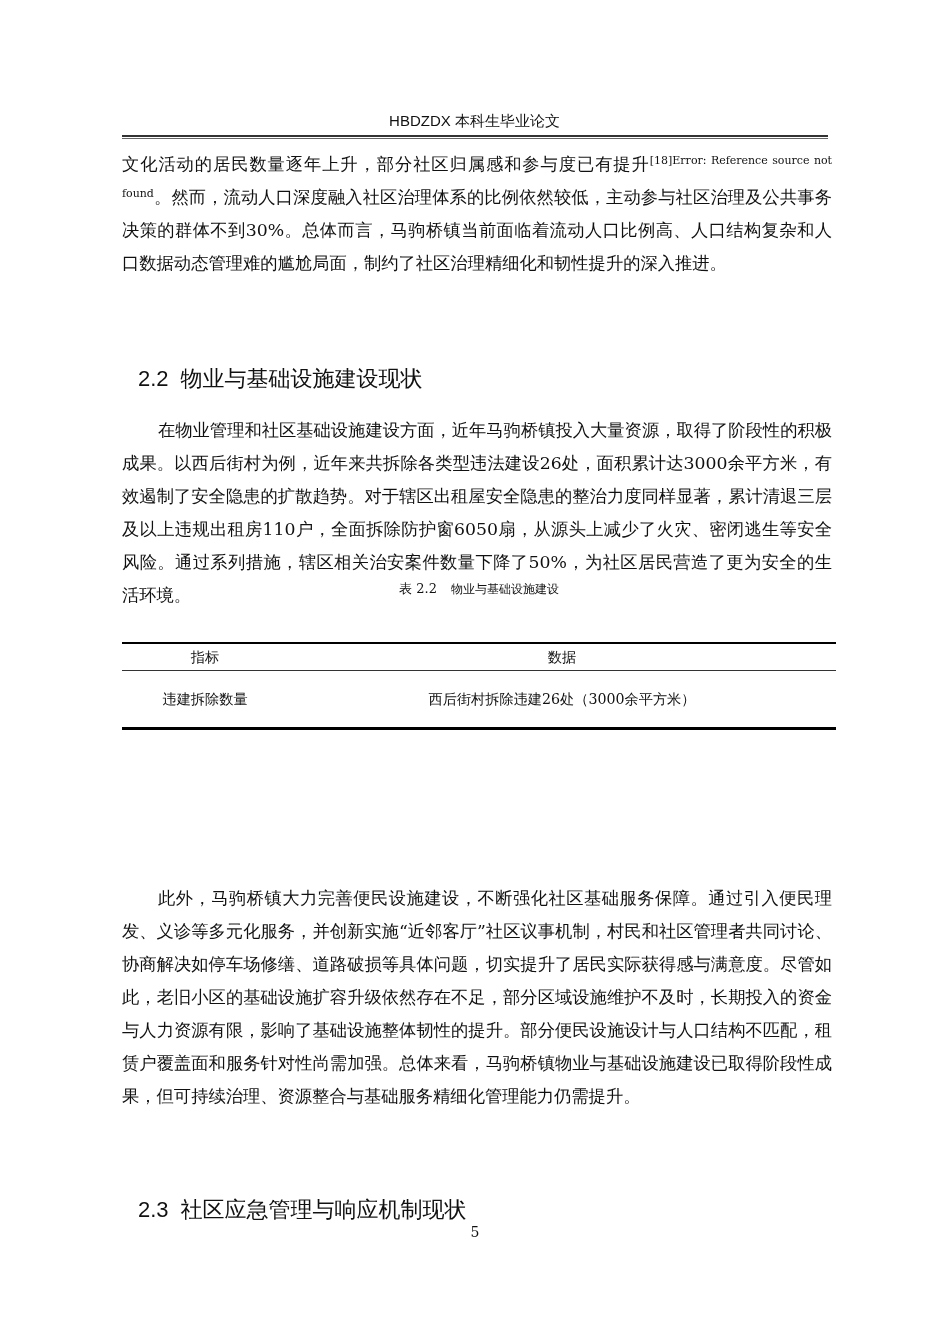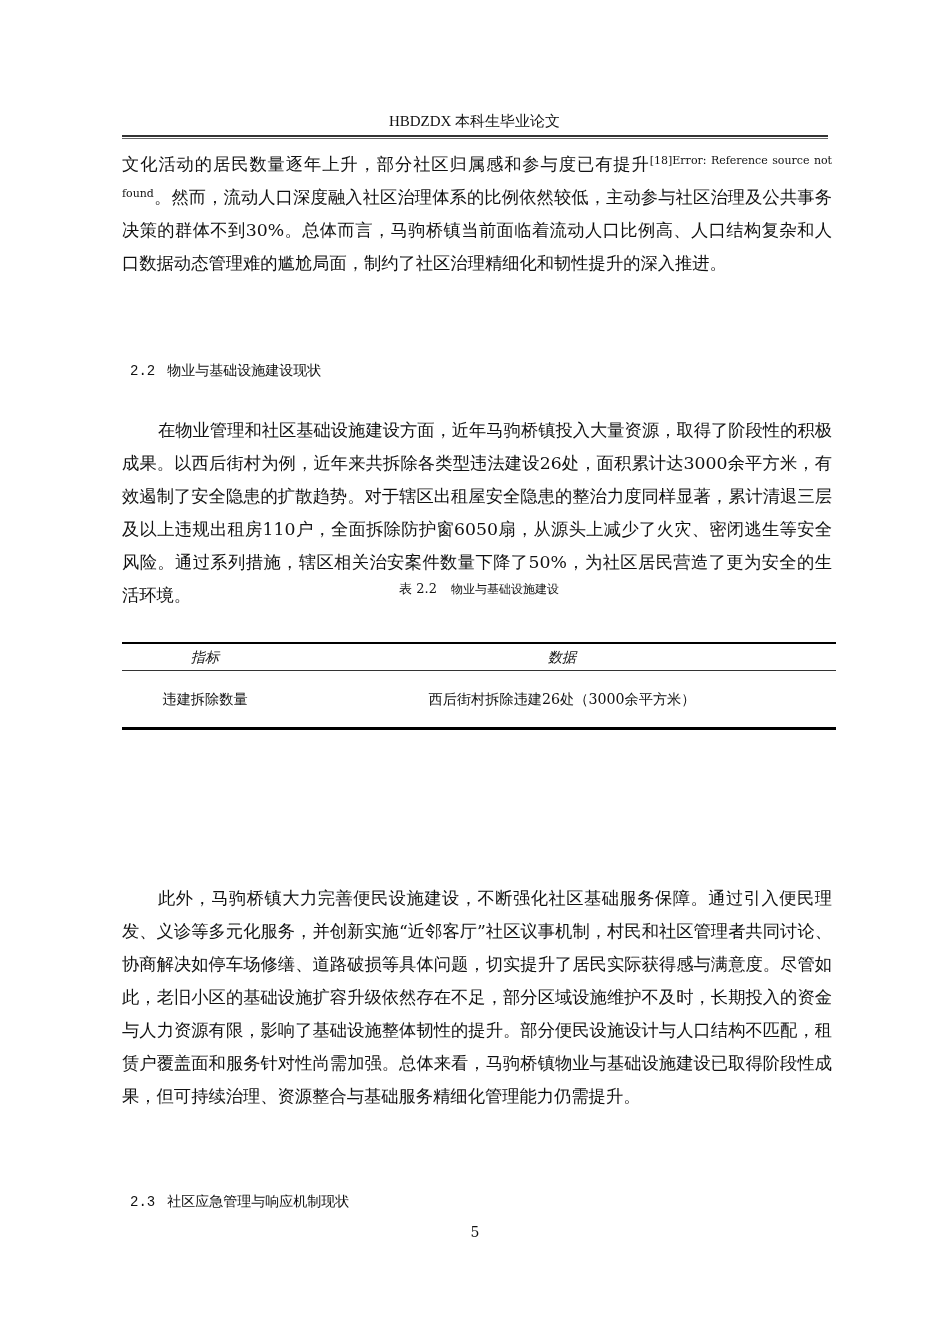--- a/index.html
+++ b/index.html
@@ -4,58 +4,58 @@
   <style>
     html, body { margin: 0; padding: 0; background: #ffffff; }
     body {
       width: 950px; height: 1344px; position: relative; overflow: hidden;
       font-family: "DejaVu Serif", "Liberation Serif", serif;
       color: #111111;
     }
     .page-header {
       position: absolute; left: 122px; top: 112px; width: 705px;
       text-align: center; font-size: 15px; line-height: 18px;
-      font-family: Liberation Serif, serif;
+      font-family: Liberation Sans, sans-serif;
     }
     .header-rule {
       position: absolute; left: 122px; top: 135px; width: 706px; height: 0;
       border-top: 2px solid #333; 
     }
     .header-rule2 {
       position: absolute; left: 122px; top: 138px; width: 706px; height: 0;
       border-top: 1px solid #666;
     }
     .para {
       position: absolute; left: 122px; width: 710px;
       font-size: 17.3px; line-height: 33px; margin: 0;
       text-align: justify;
     }
     .para.indent { text-indent: 36px; }
     .sup { font-size: 11px; vertical-align: 6px; line-height: 0; }
     .heading {
       position: absolute; left: 122px;
-      font-family: Liberation Mono, monospace;
-      font-size: 14px; line-height: 28px; margin: 8px; font-weight: normal;
+      font-family: Liberation Sans, sans-serif;
+      font-size: 22px; line-height: 28px; margin: 16px; font-weight: normal;
     }
     .heading .num { margin-right: 12px; }
     .caption {
       position: absolute; left: 122px; width: 714px; top: 580px;
       text-align: center; font-size: 13px; line-height: 18px;
     }
     .caption .cap-num { margin-right: 14px; }
     .caption .cap-title { font-size: 12px; }
     table.data-table {
       position: absolute; left: 122px; top: 642px; width: 714px;
       border-collapse: collapse; font-size: 14.2px;
     }
     table.data-table th, table.data-table td {
       font-weight: normal; text-align: center; vertical-align: middle; padding: 0 8px;
     }
     table.data-table thead tr { border-top: 2.5px solid #000; border-bottom: 1.5px solid #333; }
-    table.data-table thead th { height: 26px; line-height: 26px; font-style: italic; }
+    table.data-table thead th { height: 26px; line-height: 26px; }
     table.data-table tbody tr:last-child { border-bottom: 3px solid #000; }
     table.data-table td { line-height: 20px; }
     .col1 { width: 150px; }
     .page-number {
       position: absolute; left: 122px; width: 706px; top: 1224px;
       text-align: center; font-size: 14px;
     }
   </style>
 </head>
 <body>

